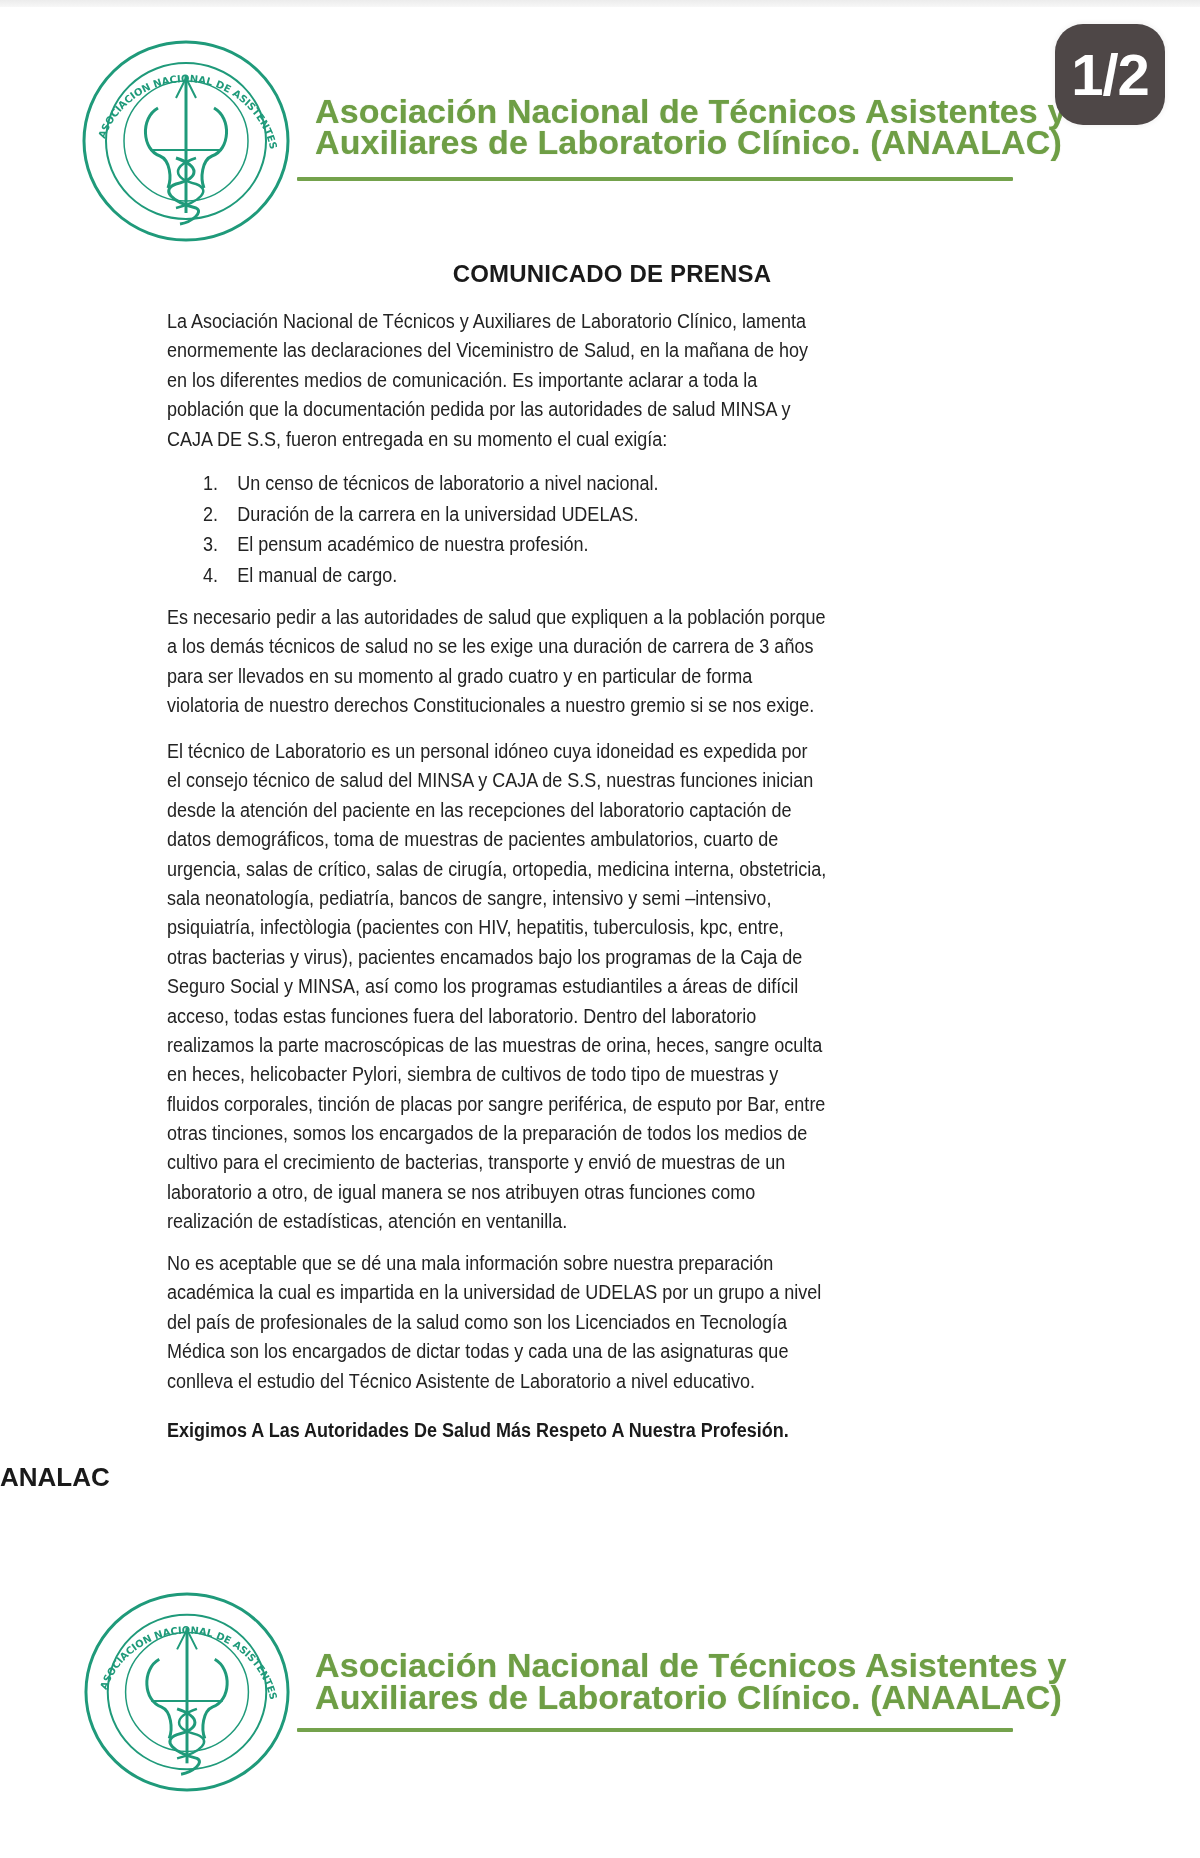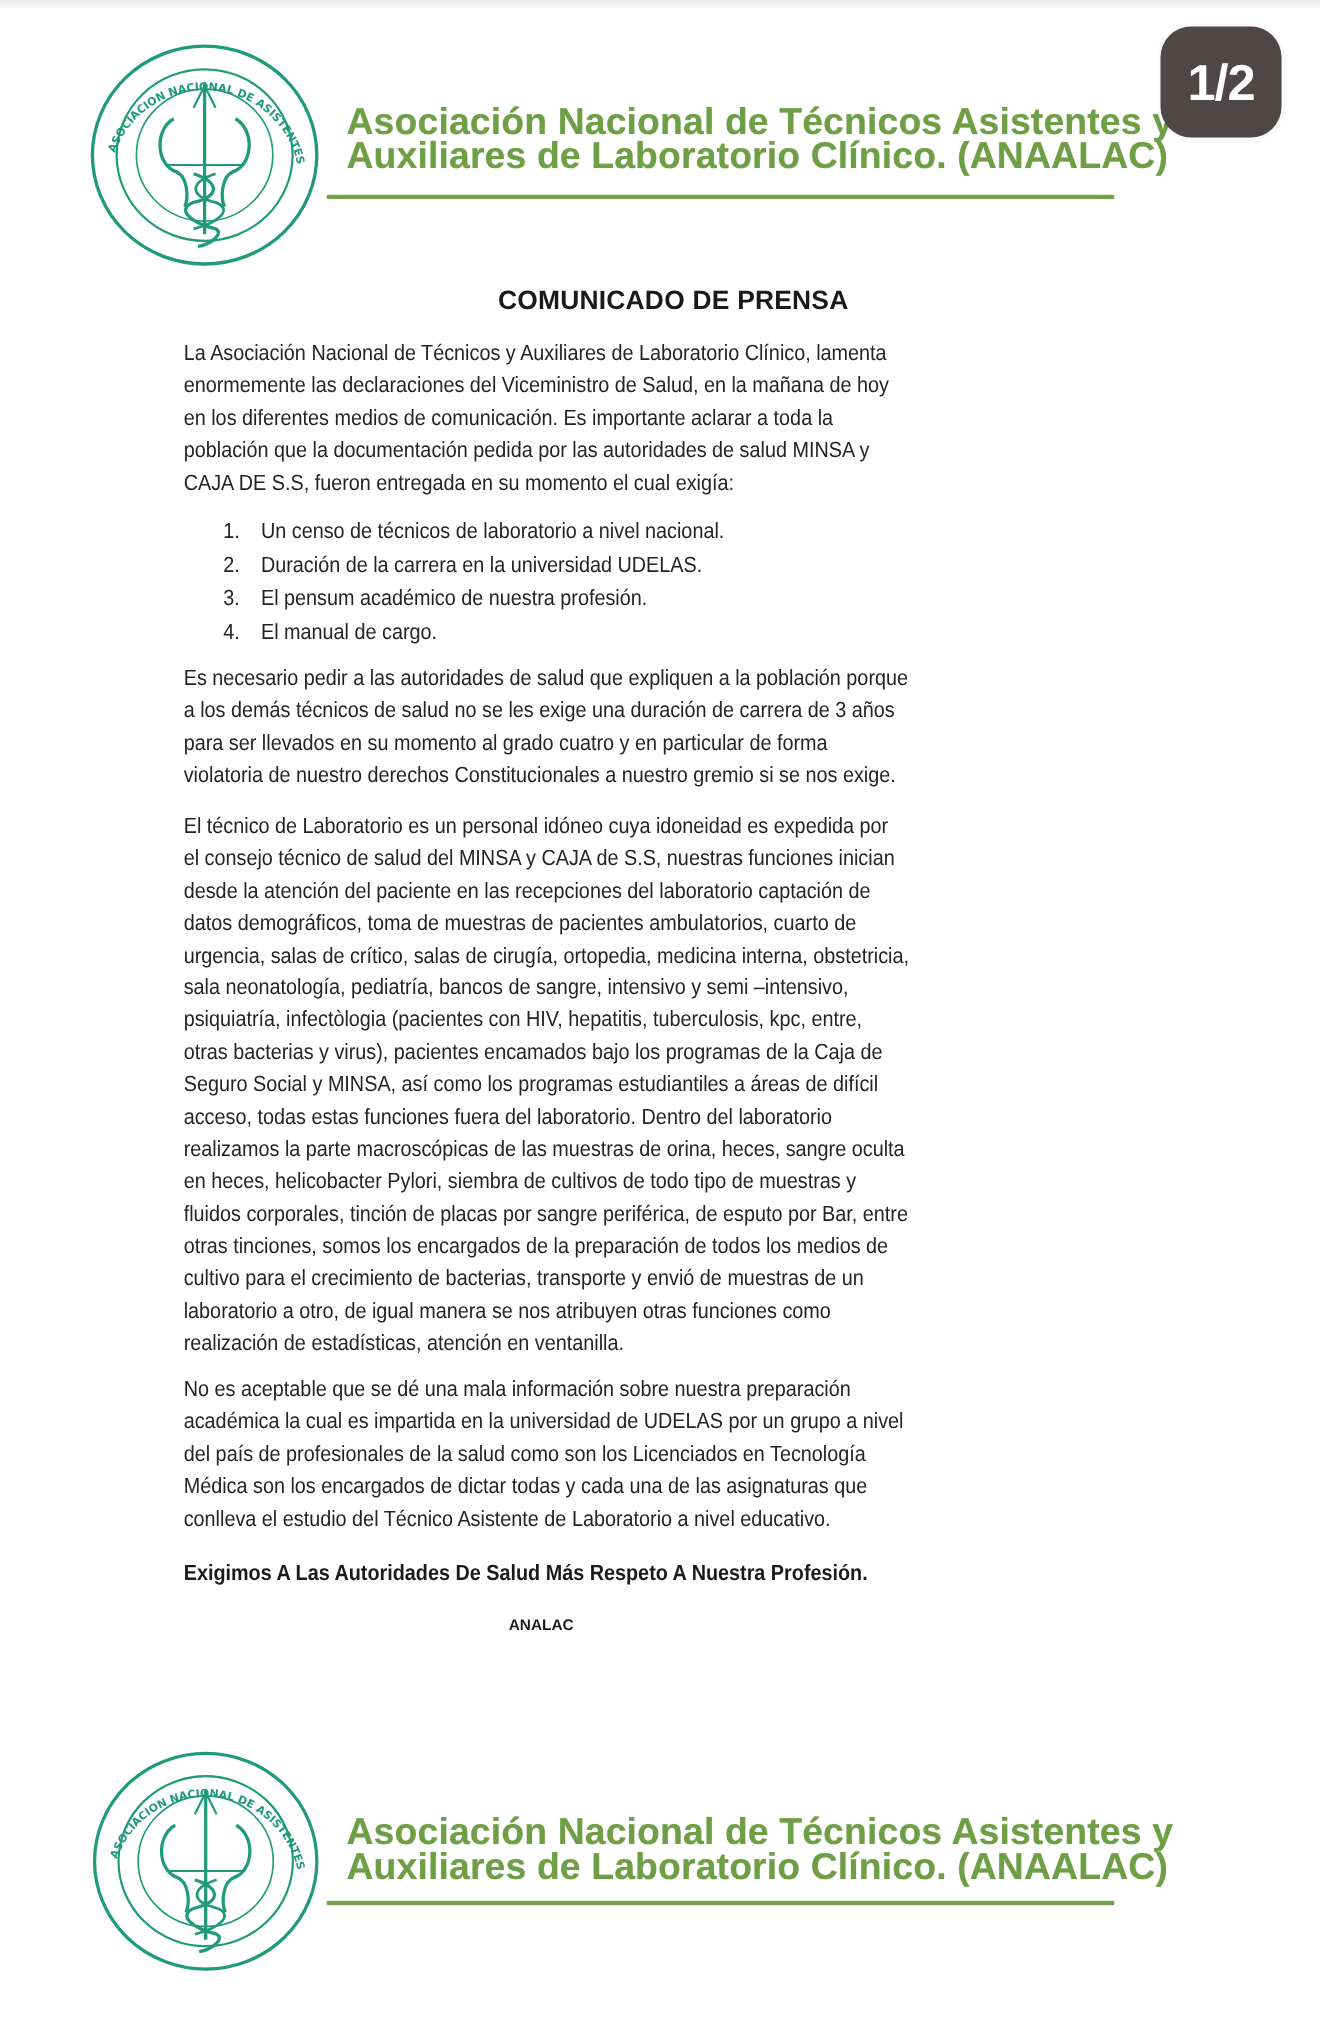--- a/index.html
+++ b/index.html
@@ -10,35 +10,35 @@
   .topbar { position: absolute; left: 0; top: 0; width: 1200px; height: 7px;
     background: linear-gradient(#ececec, #f7f7f7); }
   .seal { position: absolute; }
   .org-title { position: absolute; left: 315px; color: #6e9e45; font-weight: bold;
     font-size: 34px; line-height: 31px; white-space: nowrap; letter-spacing: 0.1px;
     text-shadow: 0 0 1px rgba(110,158,69,0.5); }
   .org-rule { position: absolute; left: 297px; width: 716px; height: 4px;
     background: #74a24c; border-radius: 1px; }
   .page-badge { position: absolute; left: 1055px; top: 24px; width: 110px; height: 101px;
     background: #4e4747; border-radius: 28px; display: flex; align-items: center;
-    justify-content: center; color: #ffffff; font-weight: bold; font-size: 46px;
+    justify-content: center; color: #ffffff; font-weight: bold; font-size: 58px;
     letter-spacing: -1px; box-shadow: 0 0 6px rgba(0,0,0,0.08); }
   .doc-title { position: absolute; left: 0; width: 1200px; top: 262px; text-align: center;
     font-weight: bold; font-size: 24px; line-height: 24px; color: #1a1a1a; letter-spacing: 0.2px; margin-left: 12px; }
   .para { position: absolute; left: 167px; font-size: 20px; line-height: 29.4px;
     color: #232323; white-space: nowrap; transform-origin: left top; transform: scaleX(0.9); }
   .para .ln { display: block; height: 29.4px; }
   .list { position: absolute; left: 203px; top: 468px; font-size: 20px; line-height: 30.7px;
     color: #232323; white-space: nowrap; transform-origin: left top; transform: scaleX(0.9); }
   .list .li { display: block; height: 30.7px; position: relative; }
   .list .num { display: inline-block; width: 38px; }
   .closing { position: absolute; left: 167px; top: 1417px; font-weight: bold; font-size: 20px;
     line-height: 26px; white-space: nowrap; color: #1a1a1a; transform-origin: left top; transform: scaleX(0.9); }
-  .signature { position: absolute; left: 0; width: 984px; top: 1464px; text-align: center;
-    font-weight: bold; font-size: 14px; line-height: 26px; color: #1a1a1a; }
+  .signature { position: absolute; left: 0; width: 984px; top: 1464px; 
+    font-weight: bold; font-size: 26px; line-height: 26px; color: #1a1a1a; }
 </style>
 </head>
 <body>
 
 <div class="topbar"></div>
 
 <div>
   <svg class="seal" style="left:80px;top:38px" width="212" height="206" viewBox="0 0 212 206">
     <g fill="none" stroke="#1f9a7a" stroke-width="3">
       <ellipse cx="106" cy="103" rx="102" ry="99"></ellipse>

